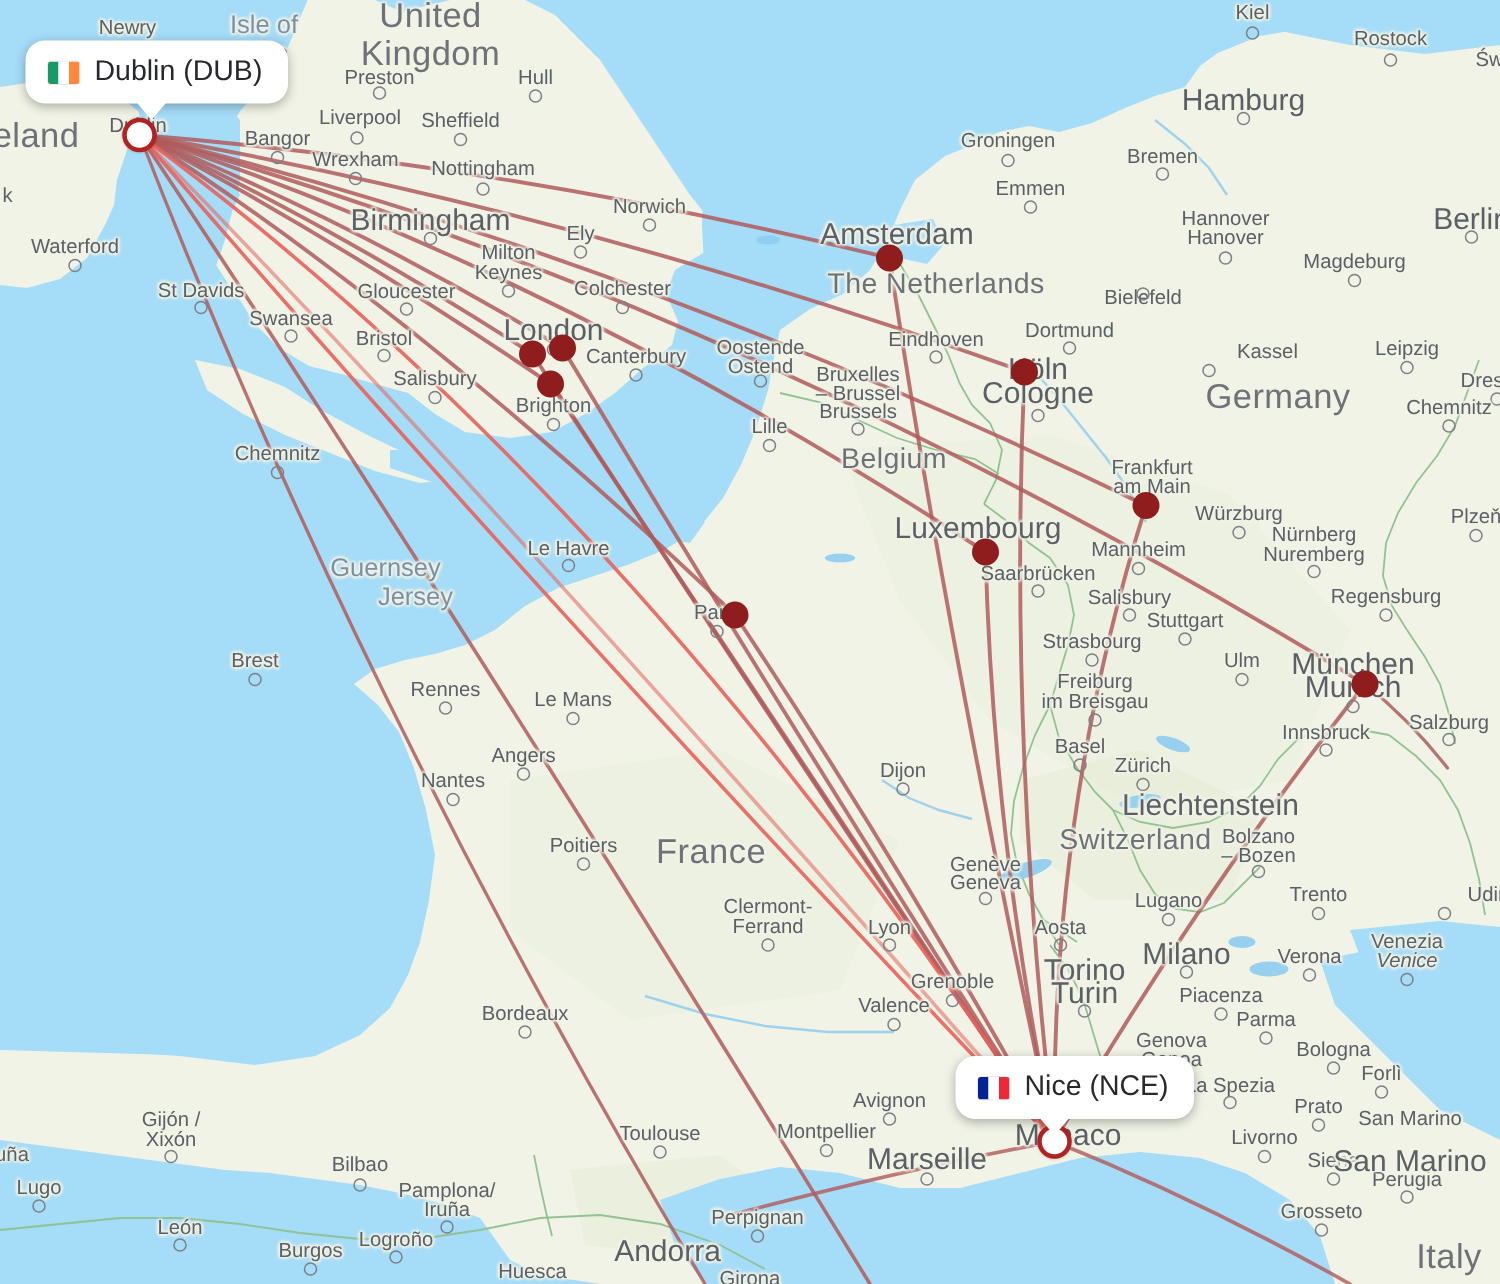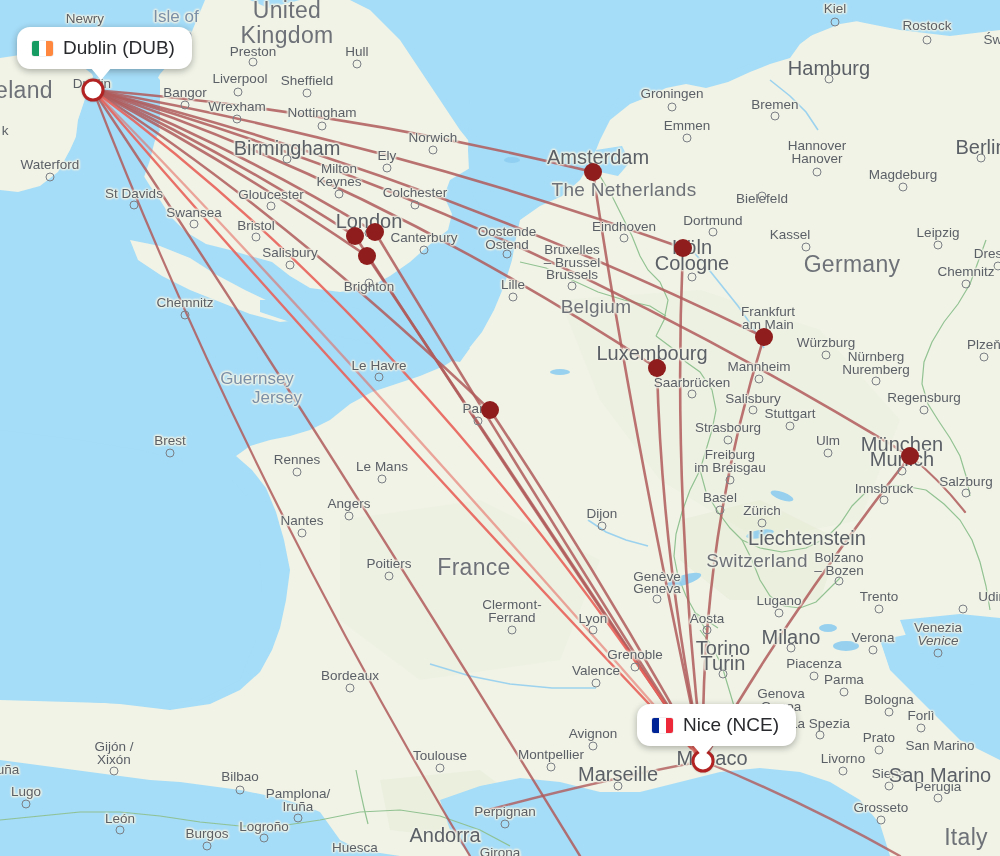--- a/index.html
+++ b/index.html
@@ -256,21 +256,21 @@
       <div class="citydot" style="left: 762px; top: 196px;"></div>
       <div class="lbl city" style="left: 50px; top: 165px;">Waterford</div>
       <div class="citydot" style="left: 50px; top: 177px;"></div>
       <div class="lbl city" style="left: 339px; top: 169px;">Milton</div>
       <div class="lbl city" style="left: 339px; top: 182px;">Keynes</div>
       <div class="citydot" style="left: 339px; top: 194px;"></div>
       <div class="lbl city" style="left: 415px; top: 193px;">Colchester</div>
       <div class="citydot" style="left: 415px; top: 205px;"></div>
       <div class="lbl city" style="left: 713px; top: 221px;">Dortmund</div>
       <div class="citydot" style="left: 713px; top: 232px;"></div>
-      <div class="lbl city" style="left: 790px; top: 235px;">Kassel</div>
+      <div class="lbl city" style="left: 845px; top: 235px;">Kassel</div>
       <div class="citydot" style="left: 806px; top: 247px;"></div>
       <div class="lbl city" style="left: 938px; top: 233px;">Leipzig</div>
       <div class="citydot" style="left: 938px; top: 245px;"></div>
       <div class="lbl city" style="left: 988px; top: 254px;">Dres</div>
       <div class="citydot" style="left: 998px; top: 266px;"></div>
       <div class="lbl city" style="left: 134px; top: 194px;">St Davids</div>
       <div class="citydot" style="left: 134px; top: 205px;"></div>
       <div class="lbl city" style="left: 194px; top: 213px;">Swansea</div>
       <div class="citydot" style="left: 194px; top: 224px;"></div>
       <div class="lbl city" style="left: 271px; top: 195px;">Gloucester</div>
@@ -290,21 +290,21 @@
       <div class="lbl city big" style="left: 692px; top: 263px;">Cologne</div>
       <div class="citydot" style="left: 692px; top: 277px;"></div>
       <div class="lbl city" style="left: 966px; top: 272px;">Chemnitz</div>
       <div class="citydot" style="left: 966px; top: 284px;"></div>
       <div class="lbl city" style="left: 572px; top: 250px;">Bruxelles</div>
       <div class="lbl city" style="left: 572px; top: 263px;">– Brussel</div>
       <div class="lbl city" style="left: 572px; top: 275px;">Brussels</div>
       <div class="citydot" style="left: 572px; top: 286px;"></div>
       <div class="lbl city" style="left: 290px; top: 253px;">Salisbury</div>
       <div class="citydot" style="left: 290px; top: 265px;"></div>
-      <div class="lbl city" style="left: 369px; top: 271px; margin-top: 16px;">Brighton</div>
+      <div class="lbl city" style="left: 369px; top: 271px;">Brighton</div>
       <div class="citydot" style="left: 369px; top: 283px;"></div>
       <div class="lbl city" style="left: 513px; top: 285px;">Lille</div>
       <div class="citydot" style="left: 513px; top: 297px;"></div>
       <div class="lbl city" style="left: 768px; top: 312px;">Frankfurt</div>
       <div class="lbl city" style="left: 768px; top: 325px;">am Main</div>
       <div class="lbl city" style="left: 826px; top: 343px;">Würzburg</div>
       <div class="citydot" style="left: 826px; top: 355px;"></div>
       <div class="lbl city" style="left: 876px; top: 357px;">Nürnberg</div>
       <div class="lbl city" style="left: 876px; top: 370px;">Nuremberg</div>
       <div class="citydot" style="left: 876px; top: 381px;"></div>

